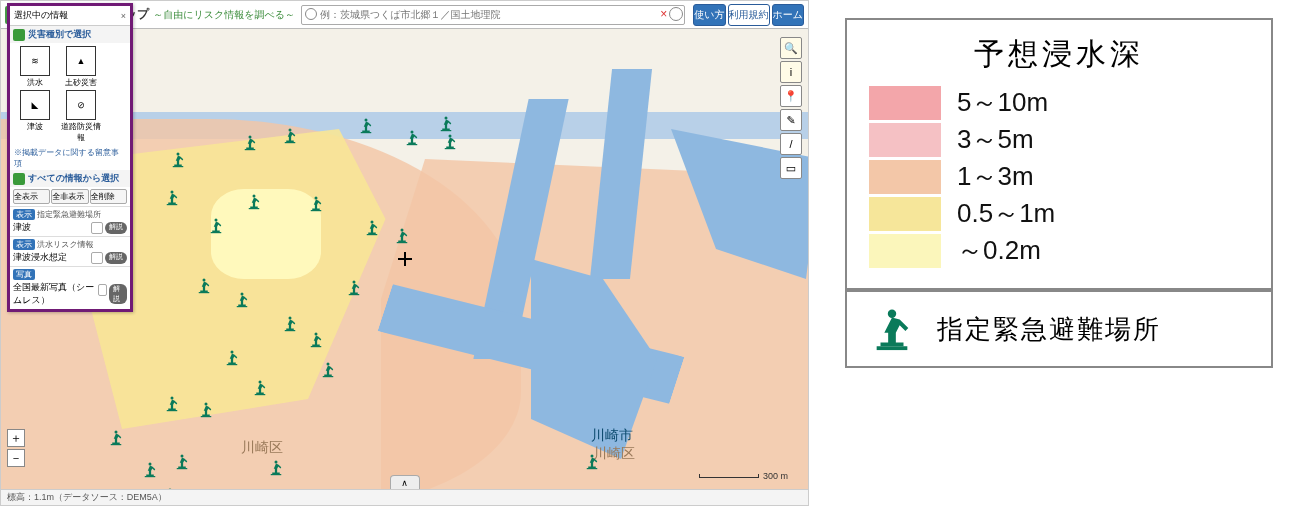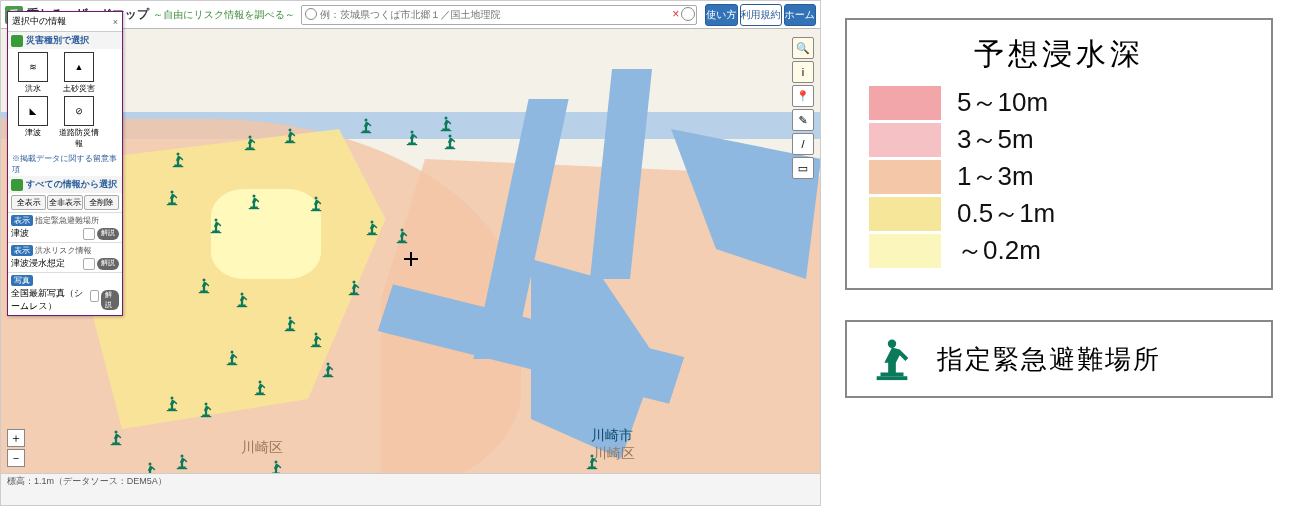--- a/index.html
+++ b/index.html
@@ -51,53 +51,53 @@
 
 .evac { position:absolute; width:18px; height:18px; }
 .evac svg { width:18px;height:18px; }
 
 
 .scalebar { position:absolute; right:20px; bottom:8px; font-size:9px; color:#333; display:flex; align-items:center; gap:4px;}
 .scalebar .bar { width:60px; height:4px; border:1px solid #333; border-top:none; }
 .collapse-arrow{position:absolute;left:50%;bottom:0;width:30px;height:14px;background:#eee;border:1px solid #aaa;border-bottom:none;border-radius:4px 4px 0 0;margin-left:-15px;display:flex;align-items:center;justify-content:center;font-size:9px;cursor:pointer;}
 
 
-.sidepanel { position:absolute; top:10px; left:6px; width:116px; background:#fff; border:1px solid #701a75; box-shadow:1px 1px 3px rgba(0,0,0,.25); font-size:9px; }
+.sidepanel { position:absolute; top:2px; left:6px; width:126px; background:#fff; border:3px solid #701a75; box-shadow:1px 1px 3px rgba(0,0,0,.25); font-size:9px; }
 .sidepanel .hd { padding:3px 4px; border-bottom:1px solid #ccc; display:flex; justify-content:space-between; align-items:center;}
 .sidepanel .hd .x { cursor:pointer; color:#666;}
 .sidepanel .sec-label{display:flex;align-items:center;gap:3px;background:#f4f4f4;padding:2px 3px;font-size:9px;font-weight:bold;color:#2a5c9a;}
 .sidepanel .sec-label .chip{width:12px;height:12px;background:#3a9a3a;border-radius:2px;}
 .sidepanel .icon-row { display:flex; flex-wrap:wrap; padding:3px; gap:2px;}
 .sidepanel .dicon { width:44px; display:flex;flex-direction:column;align-items:center; cursor:pointer;}
 .sidepanel .dicon .box { width:30px;height:30px;border:1px solid #333;background:#fff;display:flex;align-items:center;justify-content:center;}
 .sidepanel .dicon .lbl { font-size:8px; margin-top:1px; text-align:center;}
 .sidepanel .note{color:#2a5c9a;font-size:8px;padding:1px 4px;cursor:pointer;}
 .sidepanel .btnrow{display:flex;gap:1px;padding:2px 3px;}
-.sidepanel .minibtn{flex:1;border:1px solid #aaa;background:#f5f5f5;font-size:8px;text-align:center;padding:1px 0;cursor:pointer;border-radius:2px;}
+.sidepanel .minibtn{flex:1;border:1px solid #aaa;background:#f5f5f5;font-size:8px;text-align:left;padding:1px 0;cursor:pointer;border-radius:2px;}
 .sidepanel .layer{border-top:1px solid #ddd;padding:2px 3px;}
 .sidepanel .layer .tag{display:inline-block;background:#3273b8;color:#fff;font-size:8px;padding:0 3px;border-radius:2px;margin-right:2px;}
 .sidepanel .layer .cat{font-size:8px;color:#555;}
 .sidepanel .layer .row{display:flex;align-items:center;justify-content:space-between;margin-top:1px;}
 .sidepanel .layer .name{font-size:9px;}
 .sidepanel .layer .tools{display:flex;gap:2px;}
 .sidepanel .layer .tool{width:12px;height:12px;border:1px solid #aaa;border-radius:2px;cursor:pointer;}
 .sidepanel .layer .pill{font-size:7px;background:#666;color:#fff;border-radius:6px;padding:0 4px;cursor:pointer;}
 
 
 .zoombar { position:absolute; left:6px; top:428px; width:18px; }
 .zoombar .zb { width:18px;height:18px;border:1px solid #888;background:#fff;display:flex;align-items:center;justify-content:center;font-size:12px;cursor:pointer;margin-bottom:2px;}
 .toolbox { position:absolute; right:6px; top:36px; width:22px;}
 .toolbox .tb { width:22px;height:22px;border:1px solid #888;background:#fffbe7;margin-bottom:2px;display:flex;align-items:center;justify-content:center;font-size:11px;cursor:pointer;border-radius:2px;}
 .toolbox .tb.white{background:#fff;}
 
 
-.footer { position:absolute; left:0; right:0; bottom:0; height:32px; background:#f4f4f4; border-top:1px solid #ccc; font-size:9px; color:#555; padding:1px 6px;}
-
-
-.legend-col { flex:1; display:flex; flex-direction:column; align-items:flex-start; padding:18px 20px 0 24px; gap:30px;}
+.footer { position:absolute; left:0; right:0; bottom:0; height:16px; background:#f4f4f4; border-top:1px solid #ccc; font-size:9px; color:#555; padding:1px 6px;}
+
+
+.legend-col { flex:1; display:flex; flex-direction:column; align-items:flex-start; padding:18px 20px 0 36px; }
 .legend-box { width:428px; border:2px solid #888; padding:14px 22px 18px; }
 .legend-title { text-align:center; font-size:30px; letter-spacing:4px; margin-bottom:10px; color:#000;}
 .legend-row { display:flex; align-items:center; gap:16px; margin:2px 0;}
 .legend-sw { width:72px; height:34px; }
 .legend-lbl { font-size:26px; color:#111;}
 .legend2 { width:428px; border:2px solid #888; padding:14px 22px; display:flex; align-items:center; gap:22px;}
 .legend2 .eicon{width:46px;height:46px;}
 .legend2 .txt{font-size:26px;letter-spacing:2px;}
 </style>
 </head>

